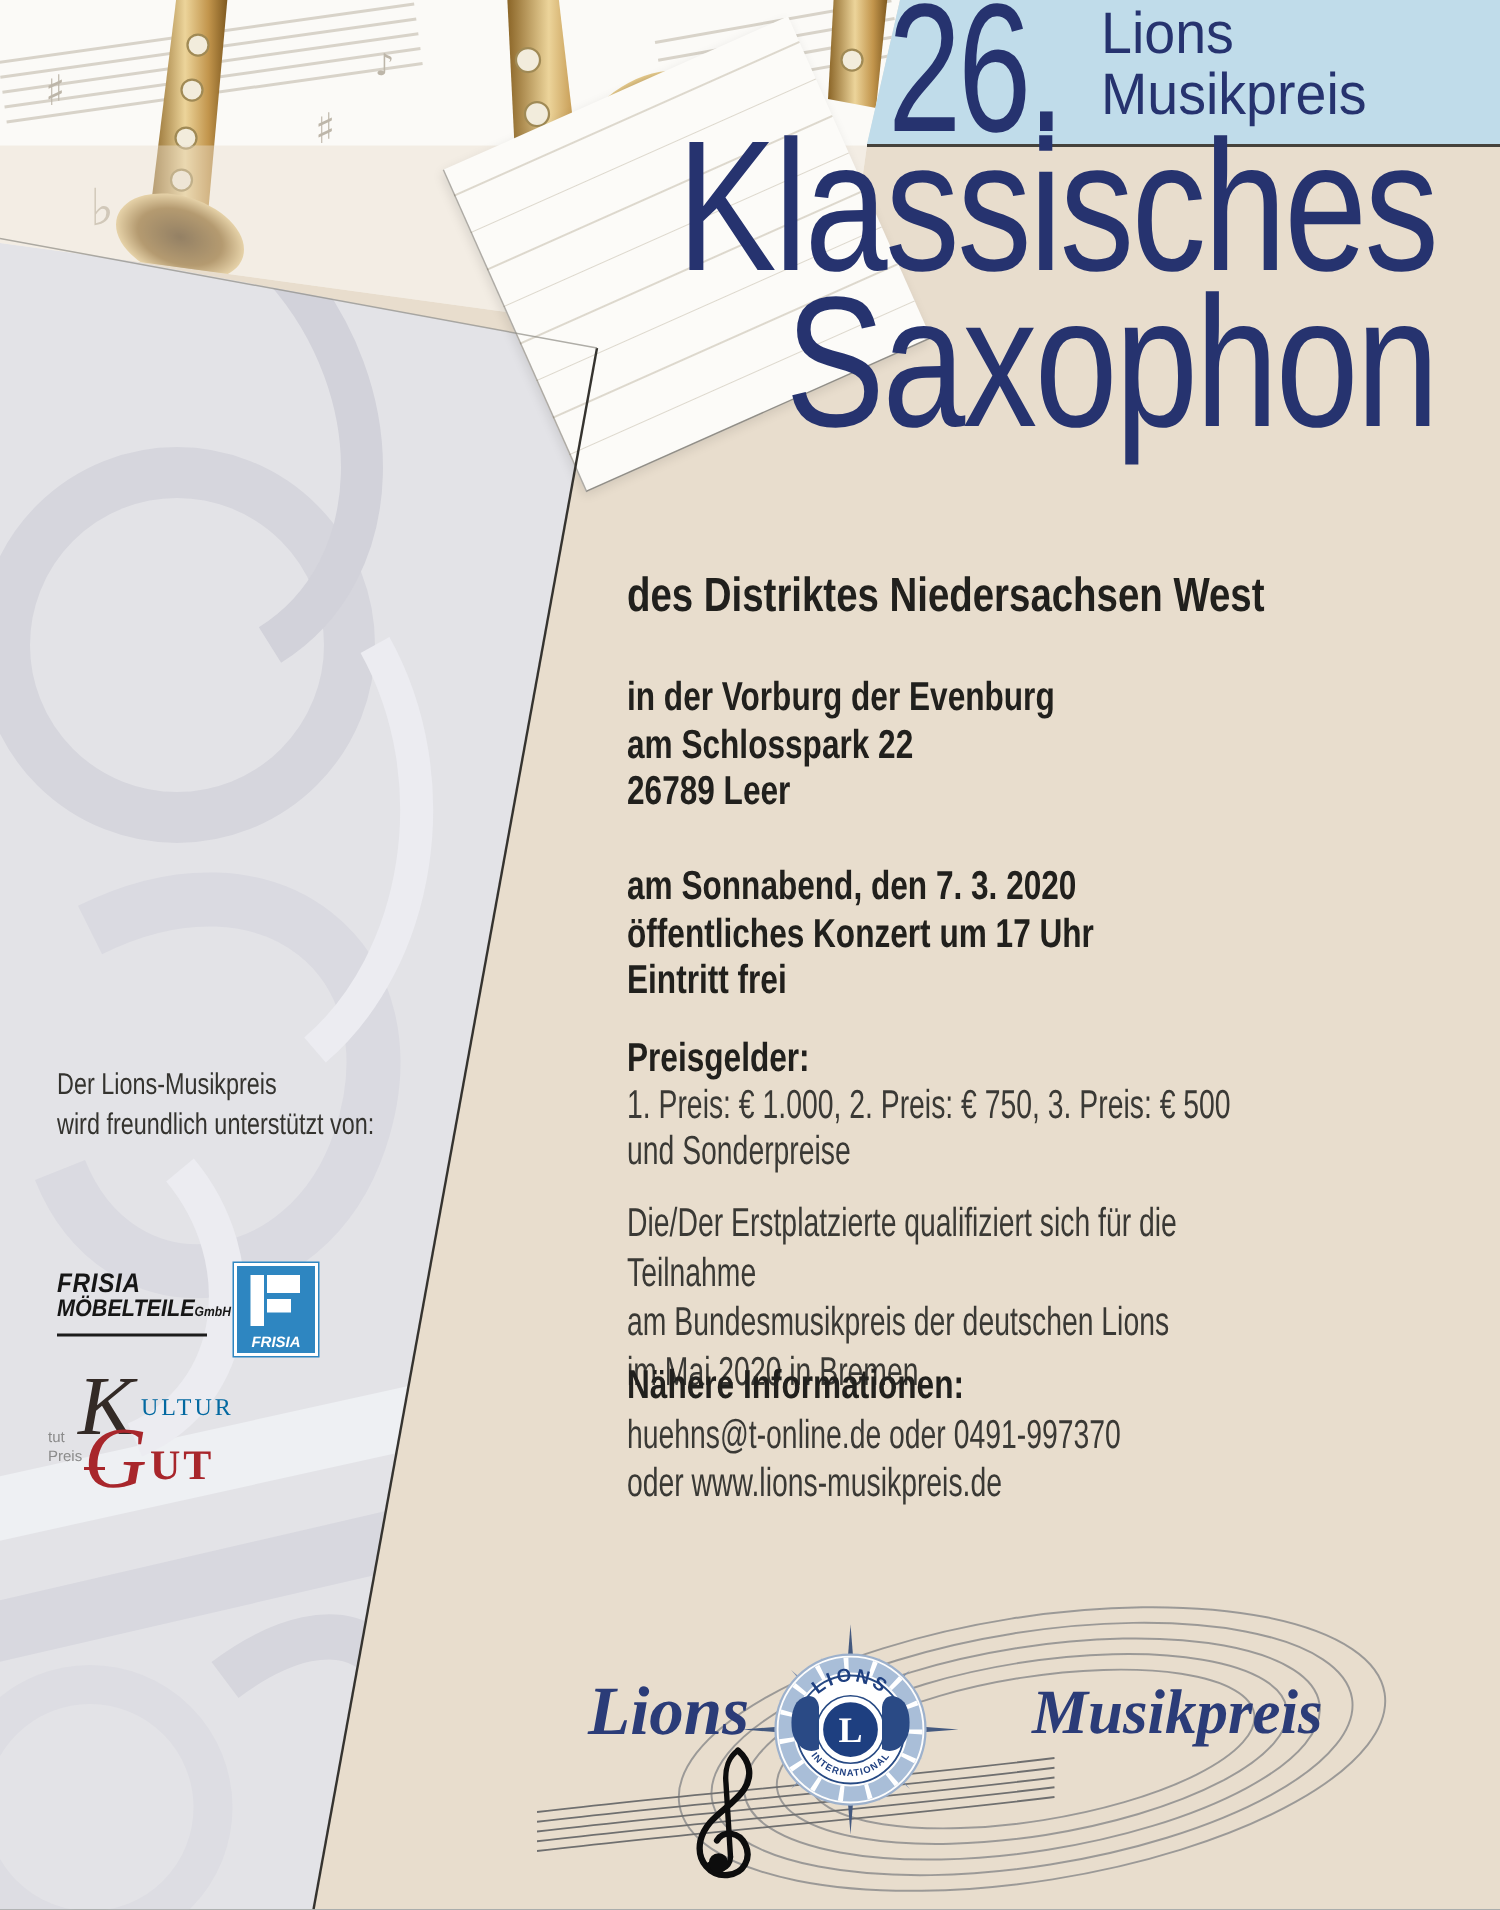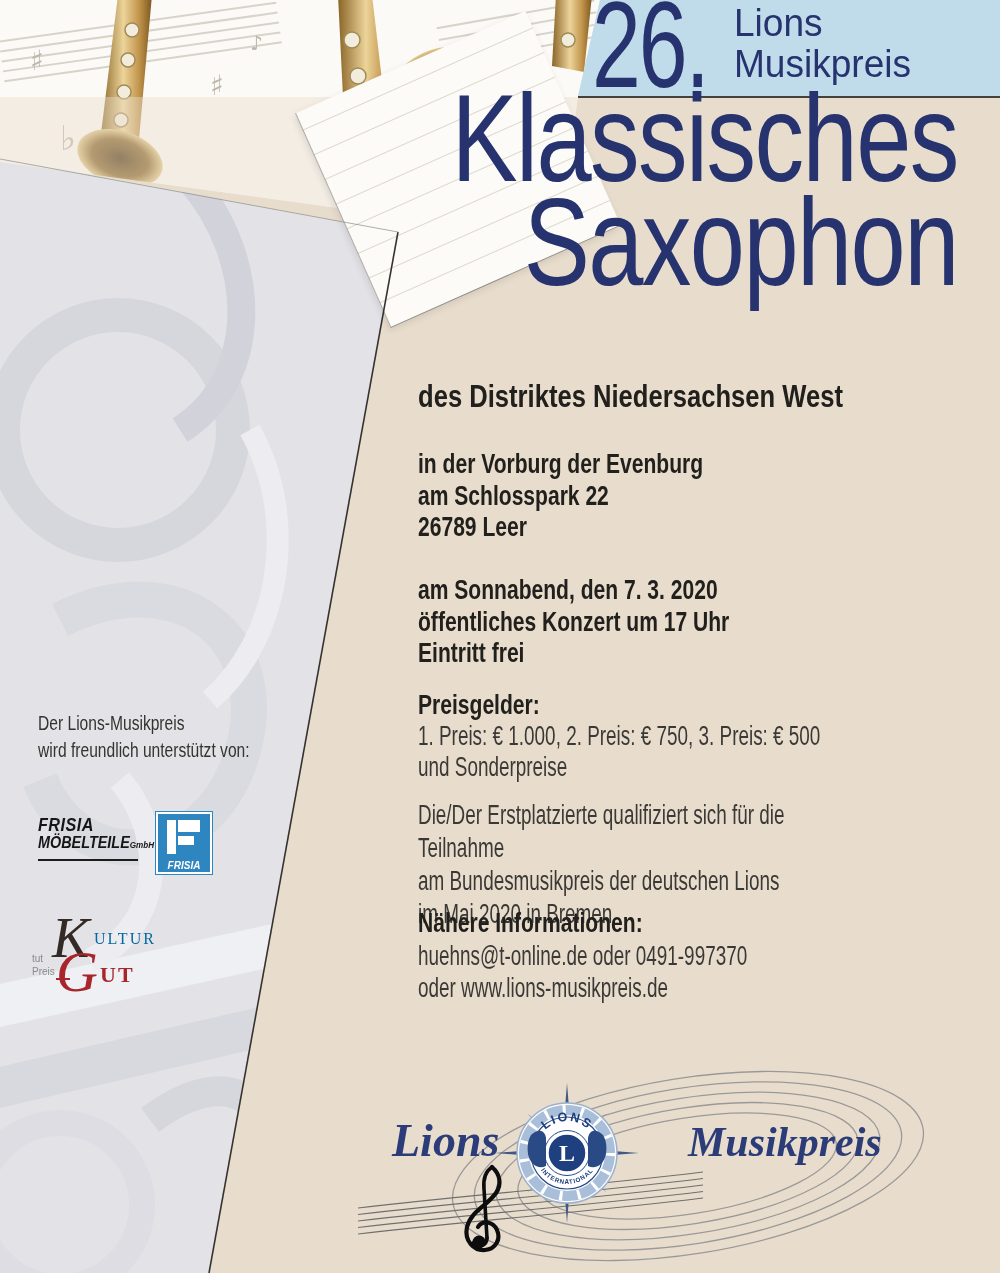--- a/index.html
+++ b/index.html
@@ -44,40 +44,40 @@
   .info-head{top:908px;}
   .info-lines{top:940px;line-height:32px;}
 
   
   .support{position:absolute;left:38px;top:710px;font-size:20px;line-height:27px;color:#34332f;
     transform:scaleX(.78);transform-origin:left top;}
   .koester{position:absolute;left:38px;top:780px;}
   .koester .name{font-size:31px;font-weight:800;color:#1295d2;letter-spacing:1px;
     transform:scaleX(.95);transform-origin:left top;}
   .koester .tagline{font-size:16px;font-style:italic;color:#4cb648;margin:-2px 0 0 20px;}
-  .frisia{position:absolute;left:38px;top:815px;width:170px;height:62px;}
+  .frisia{position:absolute;left:38px;top:845px;width:170px;height:62px;}
   .frisia .t1{font-size:18px;font-weight:800;font-style:italic;color:#161616;letter-spacing:.5px;
     transform:scaleX(.9);transform-origin:left top;}
   .frisia .t2{font-size:16px;font-weight:800;font-style:italic;color:#161616;margin-top:-2px;
     transform:scaleX(.9);transform-origin:left top;}
   .frisia .gmbh{font-size:9px;font-weight:700;}
   .frisia .rule{position:absolute;left:0;top:44px;width:100px;height:2px;background:#1c1c1c;}
   .frisia-badge{position:absolute;left:118px;top:-3px;width:56px;height:62px;background:#2e86c1;
     border:2px solid #ffffff;box-shadow:0 0 0 1px #2e86c1;}
   .frisia-badge .fbar-v{position:absolute;left:9px;top:6px;width:9px;height:34px;background:#fff;}
   .frisia-badge .fbar-h1{position:absolute;left:20px;top:6px;width:22px;height:12px;background:#fff;}
   .frisia-badge .fbar-h2{position:absolute;left:20px;top:22px;width:16px;height:9px;background:#fff;}
   .frisia-badge .flabel{position:absolute;left:0;bottom:1px;width:100%;text-align:center;
     font-size:10px;font-weight:800;font-style:italic;color:#fff;}
   .kultur{position:absolute;left:30px;top:912px;width:170px;height:105px;
     font-family:"Liberation Serif",serif;}
   .kultur .k{position:absolute;left:22px;top:-6px;font-size:56px;font-style:italic;color:#332a26;}
   .kultur .ultur{position:absolute;left:64px;top:18px;font-size:16px;letter-spacing:2px;color:#0369a1;}
   .kultur .g{position:absolute;left:26px;top:26px;font-size:58px;font-style:italic;color:#a8262b;}
-  .kultur .ut{position:absolute;left:70px;top:50px;font-size:22px;letter-spacing:2px;
+  .kultur .ut{position:absolute;left:70px;top:50px;font-size:28px;letter-spacing:2px;
     font-weight:600;color:#a8262b;}
   .kultur .small{position:absolute;left:2px;top:40px;font-size:10px;line-height:13px;color:#8b8b8b;
     font-family:"Liberation Sans",sans-serif;}
   .kultur .dash{position:absolute;left:26px;top:66px;width:14px;height:2px;background:#a8262b;}
 
   
   .footer{position:absolute;left:358px;top:1066px;width:640px;height:207px;}
   .footer .f-lions{position:absolute;left:34px;top:48px;font-family:"Liberation Serif",serif;
     font-style:italic;font-weight:600;font-size:46px;color:#2b3c78;}
   .footer .f-musik{position:absolute;left:330px;top:52px;font-family:"Liberation Serif",serif;

